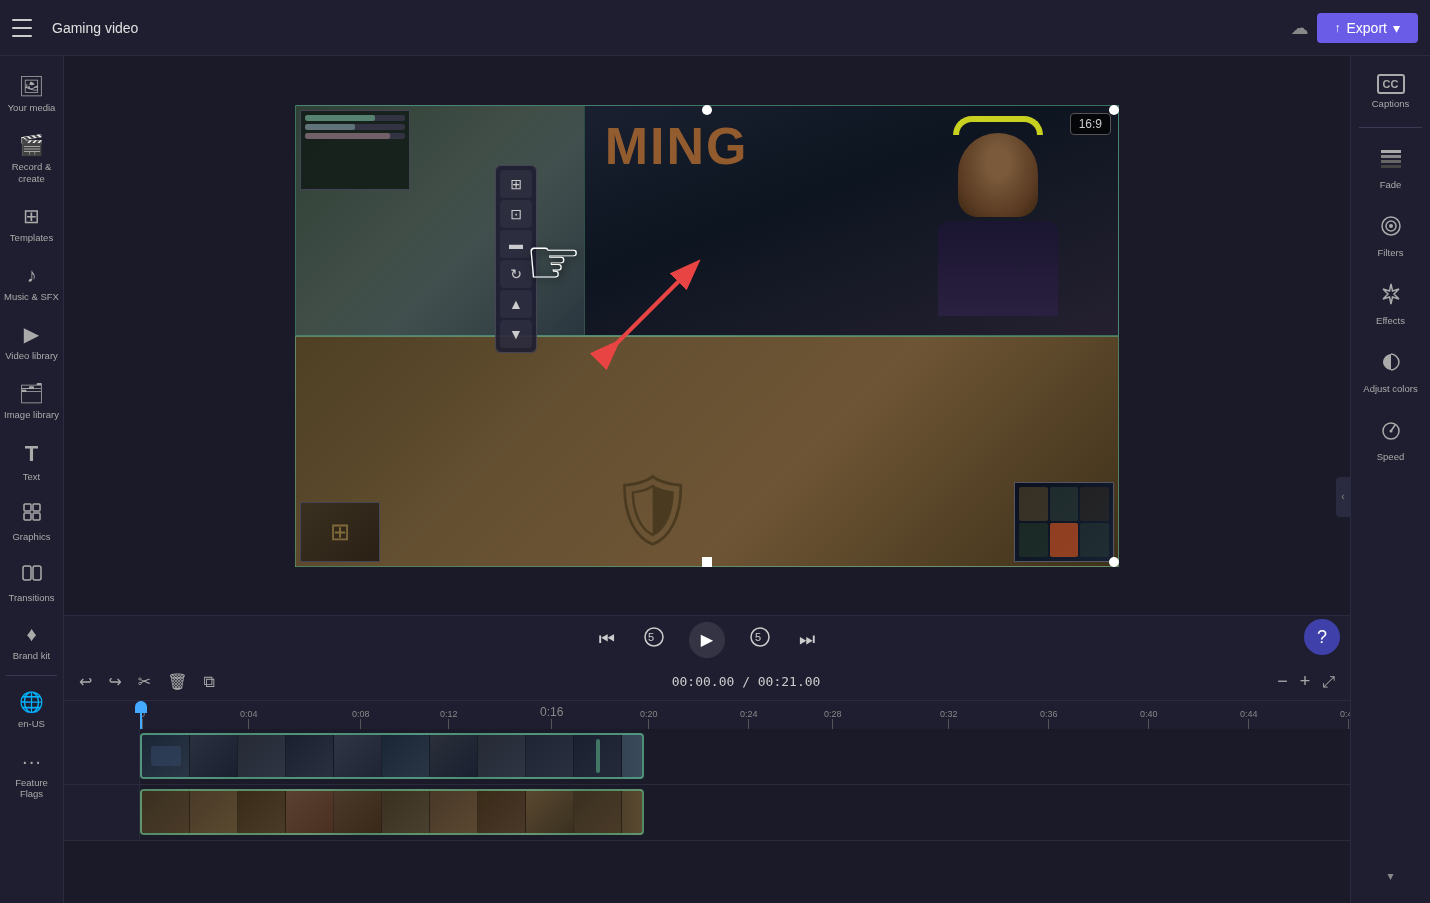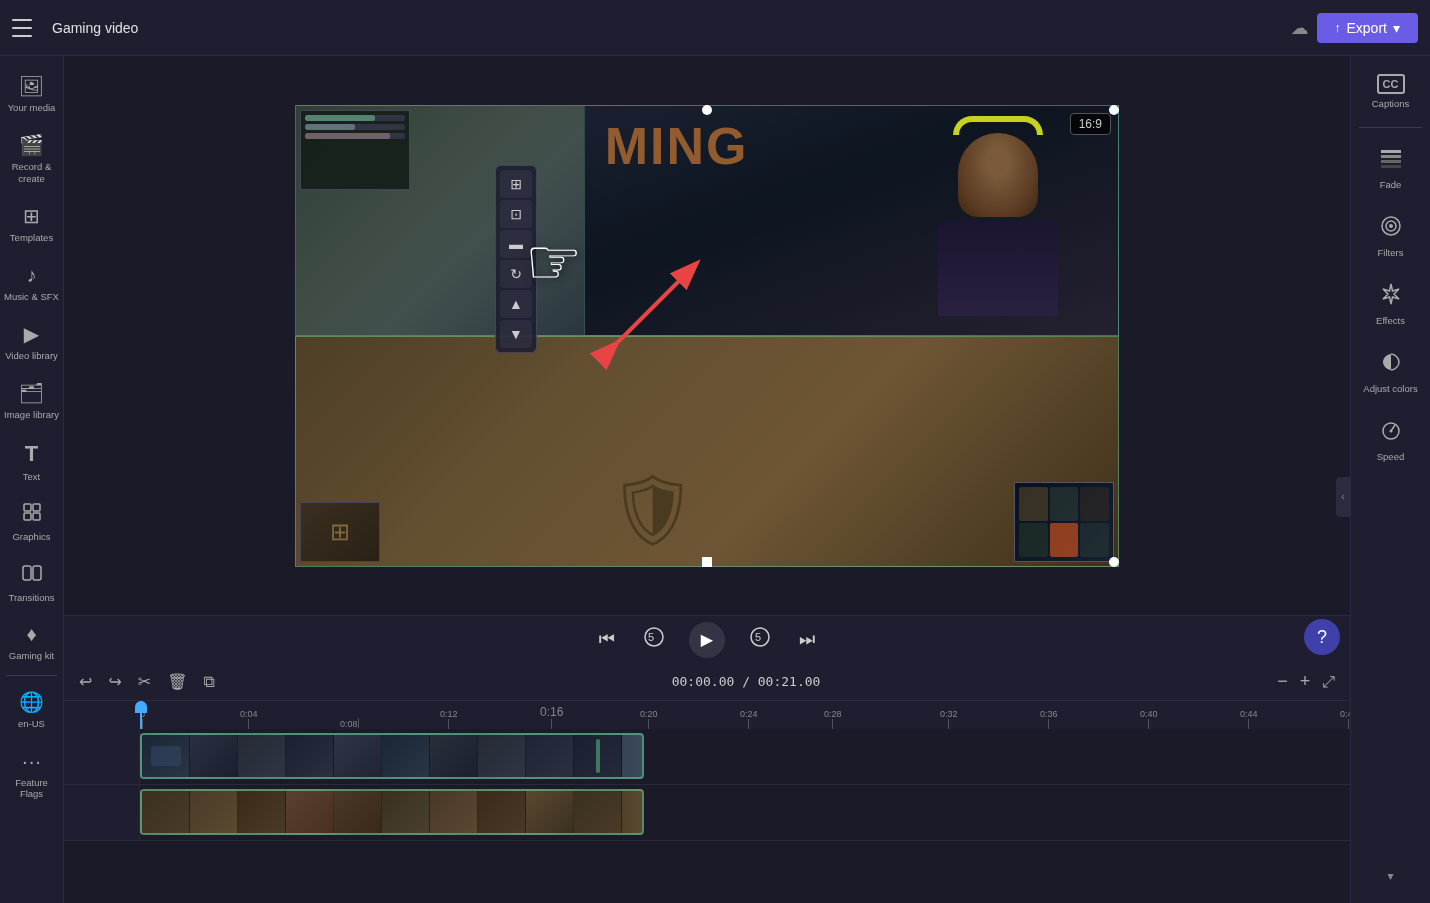--- a/index.html
+++ b/index.html
@@ -581,21 +581,21 @@
       <span class="icon">
         <svg width="20" height="20" viewBox="0 0 20 20">
             <rect x="1" y="3" width="8" height="14" rx="2" fill="none" stroke="#aaa" stroke-width="1.5"></rect>
             <rect x="11" y="3" width="8" height="14" rx="2" fill="none" stroke="#aaa" stroke-width="1.5"></rect>
           </svg>
       </span>
       <span class="label">Transitions</span>
     </div>
     <div class="sidebar-item">
       <span class="icon">♦</span>
-      <span class="label">Gaming kit</span>
+      <span class="label">Brand kit</span>
     </div>
     <div class="divider"></div>
     <div class="sidebar-item">
       <span class="icon">🌐</span>
       <span class="label">en-US</span>
     </div>
     <div class="sidebar-item">
       <span class="icon">···</span>
       <span class="label">Feature Flags</span>
     </div>
@@ -736,21 +736,21 @@
 
               <div style="display:flex; align-items:flex-end; height:100%; width:100%;" id="ruler-inner">
                   <div style="position: absolute; left: 0px; display: flex; flex-direction: column; align-items: center;">
                     <div style="font-size: 9px; color: rgb(136, 136, 136); margin-top: 2px;">0</div>
                     <div style="width: 1px; height: 10px; background: rgb(85, 85, 85);"></div>
                   </div>
                   <div style="position: absolute; left: 100px; display: flex; flex-direction: column; align-items: center;">
                     <div style="font-size: 9px; color: rgb(136, 136, 136); margin-top: 2px;">0:04</div>
                     <div style="width: 1px; height: 10px; background: rgb(85, 85, 85);"></div>
                   </div>
-                  <div style="position: absolute; left: 200px; display: flex; flex-direction: row; align-items: center;">
+                  <div style="position: absolute; left: 212px; display: flex; flex-direction: column; align-items: center;">
                     <div style="font-size: 9px; color: rgb(136, 136, 136); margin-top: 2px;">0:08</div>
                     <div style="width: 1px; height: 10px; background: rgb(85, 85, 85);"></div>
                   </div>
                   <div style="position: absolute; left: 300px; display: flex; flex-direction: column; align-items: center;">
                     <div style="font-size: 9px; color: rgb(136, 136, 136); margin-top: 2px;">0:12</div>
                     <div style="width: 1px; height: 10px; background: rgb(85, 85, 85);"></div>
                   </div>
                   <div style="position: absolute; left: 400px; display: flex; flex-direction: column; align-items: center;">
                     <div style="font-size: 12px; color: rgb(136, 136, 136); margin-top: 14px;">0:16</div>
                     <div style="width: 1px; height: 10px; background: rgb(85, 85, 85);"></div>

